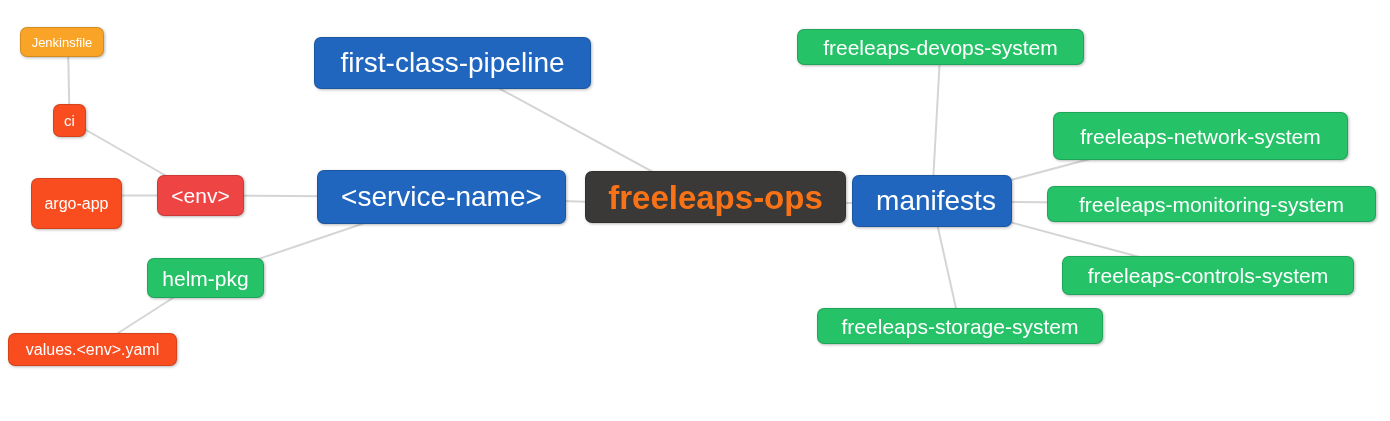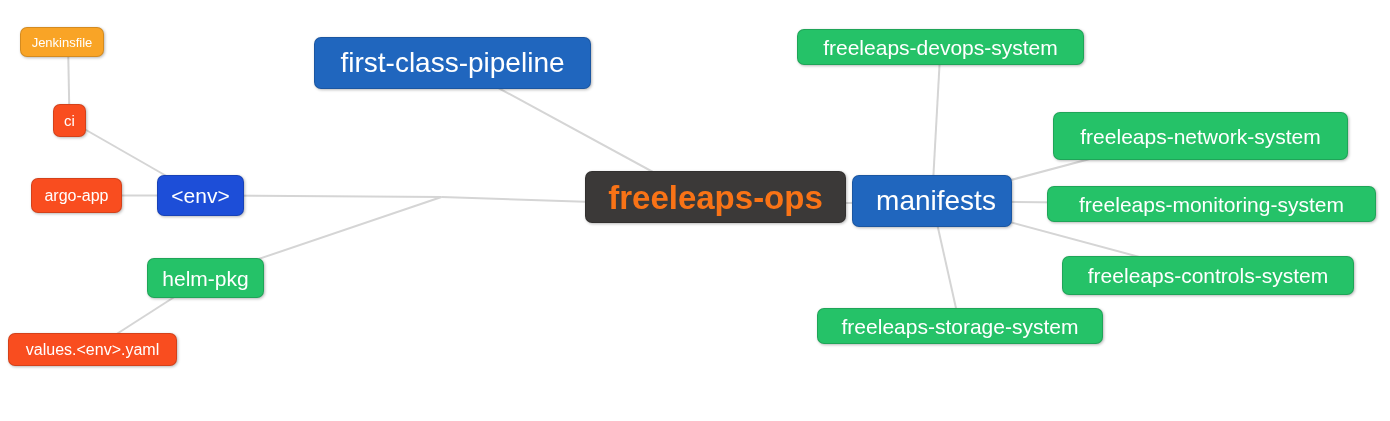--- a/index.html
+++ b/index.html
@@ -54,25 +54,26 @@
       <line x1="715.5" y1="206" x2="932" y2="201" stroke="#D5D5D5" stroke-width="2"></line>
       <line x1="932" y1="201" x2="940.5" y2="47" stroke="#D5D5D5" stroke-width="2"></line>
       <line x1="932" y1="201" x2="1200.5" y2="129.5" stroke="#D5D5D5" stroke-width="2"></line>
       <line x1="932" y1="201" x2="1211.5" y2="204" stroke="#D5D5D5" stroke-width="2"></line>
       <line x1="932" y1="201" x2="1208" y2="275.5" stroke="#D5D5D5" stroke-width="2"></line>
       <line x1="932" y1="201" x2="960" y2="326" stroke="#D5D5D5" stroke-width="2"></line>
     </svg>
 
 <div class="node" style="left: 585px; top: 171px; width: 261px; height: 52px; font-size: 33px; background: rgb(59, 57, 56); color: #f97316; font-weight: bold;">freeleaps-ops</div>
     <div class="node" style="left: 314px; top: 37px; width: 277px; height: 52px; font-size: 28px; background: rgb(32, 102, 190); color: rgb(255, 255, 255);">first-class-pipeline</div>
+    <div class="node" style="left: 317px; top: 170px; width: 249px; height: 54px; font-size: 28px; background: rgb(32, 102, 190); color: rgb(255, 255, 255);">&lt;service-name&gt;</div>
     <div class="node" style="left: 852px; top: 175px; width: 160px; height: 52px; font-size: 28px; background: rgb(32, 102, 190); color: rgb(255, 255, 255); padding-left: 8px;">manifests</div>
-    <div class="node" style="left: 157px; top: 175px; width: 87px; height: 41px; font-size: 21px; background: #1d4ed8; color: rgb(255, 255, 255);">&lt;env&gt;</div>
+    <div class="node" style="left: 157px; top: 175px; width: 87px; height: 41px; font-size: 21px; background: #ef4444; color: rgb(255, 255, 255);">&lt;env&gt;</div>
     <div class="node" style="left: 147px; top: 258px; width: 117px; height: 40px; font-size: 21px; background: rgb(37, 194, 104); color: rgb(255, 255, 255);">helm-pkg</div>
     <div class="node" style="left: 53px; top: 104px; width: 33px; height: 33px; font-size: 15px; background: rgb(249, 77, 31); color: rgb(255, 255, 255);">ci</div>
-    <div class="node" style="left: 31px; top: 178px; width: 91px; height: 35px; font-size: 16px; background: rgb(249, 77, 31); color: rgb(255, 255, 255);">argo-app</div>
+    <div class="node" style="left: 31px; top: 178px; width: 91px; height: 51px; font-size: 16px; background: rgb(249, 77, 31); color: rgb(255, 255, 255);">argo-app</div>
     <div class="node" style="left: 8px; top: 333px; width: 169px; height: 33px; font-size: 16px; background: rgb(249, 77, 31); color: rgb(255, 255, 255);">values.&lt;env&gt;.yaml</div>
     <div class="node" style="left: 20px; top: 27px; width: 84px; height: 30px; font-size: 13px; background: rgb(249, 164, 38); color: rgb(255, 255, 255);">Jenkinsfile</div>
     <div class="node" style="left: 797px; top: 29px; width: 287px; height: 36px; font-size: 21px; background: rgb(37, 194, 104); color: rgb(255, 255, 255);">freeleaps-devops-system</div>
     <div class="node" style="left: 1053px; top: 112px; width: 295px; height: 48px; font-size: 21px; background: rgb(37, 194, 104); color: rgb(255, 255, 255);">freeleaps-network-system</div>
     <div class="node" style="left: 1047px; top: 186px; width: 329px; height: 36px; font-size: 21px; background: rgb(37, 194, 104); color: rgb(255, 255, 255);">freeleaps-monitoring-system</div>
     <div class="node" style="left: 1062px; top: 256px; width: 292px; height: 39px; font-size: 21px; background: rgb(37, 194, 104); color: rgb(255, 255, 255);">freeleaps-controls-system</div>
     <div class="node" style="left: 817px; top: 308px; width: 286px; height: 36px; font-size: 21px; background: rgb(37, 194, 104); color: rgb(255, 255, 255);">freeleaps-storage-system</div>
   </div>
 
 </body></html>

